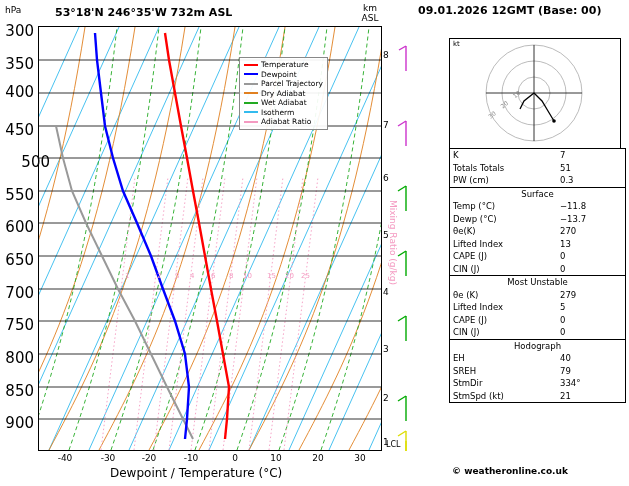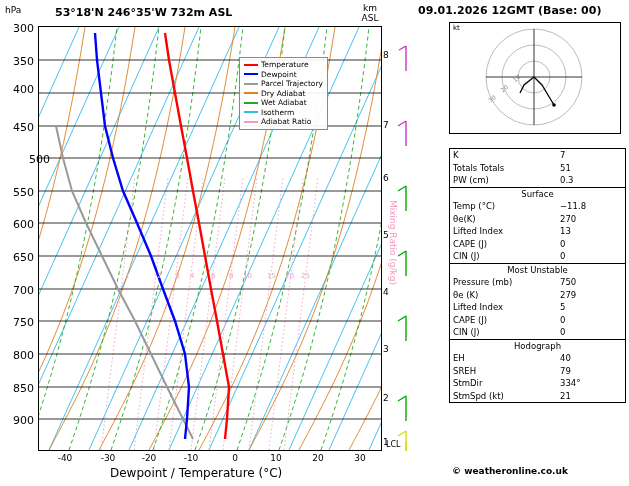--- a/index.html
+++ b/index.html
@@ -4,41 +4,41 @@
 <style>
   html,body{margin:0;padding:0;}
   body{width:629px;height:486px;background:#ffffff;font-family:"DejaVu Sans",sans-serif;overflow:hidden;position:relative;}
   .root{position:absolute;left:0;top:0;width:629px;height:450px;}
   .lbl{position:absolute;white-space:nowrap;}
 
   
   #skewt{position:absolute;left:0;top:0;width:400px;height:486px;}
   #plot{position:absolute;left:38px;top:26px;width:344px;height:425px;border:1px solid #000;box-sizing:border-box;overflow:hidden;background:#fff;}
   #plotsvg{position:absolute;left:0;top:0;}
-  .ylab{position:absolute;font-size:11px;color:#000;text-align:right;width:30px;}
+  .ylab{position:absolute;font-size:15px;color:#000;text-align:right;width:30px;}
   .xlab{position:absolute;font-size:9px;color:#000;text-align:center;width:30px;margin-left:21px;}
   #hpa{position:absolute;left:5px;top:5px;font-size:9px;}
   #title{position:absolute;left:55px;top:6px;font-size:11px;font-weight:bold;}
   #kmasl{position:absolute;left:358px;top:3px;font-size:9px;line-height:10px;text-align:center;width:24px;}
   #xtitle{position:absolute;left:110px;top:466px;font-size:12px;}
   #mixlbl{position:absolute;left:386px;top:200px;width:12px;font-size:9px;color:#f49ac1;
           writing-mode:vertical-rl;text-orientation:mixed;}
   
   #legend{position:absolute;left:200px;top:30px;background:rgba(255,255,255,.92);border:1px solid #888;
           padding:2px 4px;font-size:7.5px;line-height:9.5px;}
   #legend div{display:flex;align-items:center;gap:3px;}
   #legend i{display:inline-block;width:14px;height:0;border-top-width:2px;border-top-style:solid;}
 
   
   .kmtick{position:absolute;left:383px;font-size:9px;color:#000;}
 
   
   #rightcol{position:absolute;left:404px;top:0;width:225px;height:486px;}
   #datehdr{position:absolute;left:14px;top:4px;font-size:11px;font-weight:bold;}
-  #hodo{position:absolute;left:45px;top:22px;width:170px;height:110px;border:1px solid #000;background:#fff;}
+  #hodo{position:absolute;left:45px;top:38px;width:170px;height:110px;border:1px solid #000;background:#fff;}
   #hodo .kt{position:absolute;left:3px;top:1px;font-size:7px;}
   #tbl{position:absolute;left:45px;top:148px;width:175px;border:1px solid #000;background:#fff;
        font-size:8.5px;}
   #tbl table{border-collapse:collapse;width:100%;}
   #tbl td{padding:0 3px;height:12.5px;line-height:12.5px;font-size:8.5px;}
   #tbl td.v{text-align:left;width:62px;}
   .sec{border-top:1px solid #000;}
   .sechdr td{text-align:center;font-weight:normal;}
   #credit{position:absolute;left:48px;top:466px;font-size:9px;font-weight:bold;}
 </style>
@@ -277,42 +277,42 @@
             </tr>
 
         <tr class="sechdr">
               <td class="sec" colspan="2">Surface</td>
             </tr>
         <tr>
               <td>Temp (°C)</td>
               <td class="v">−11.8</td>
             </tr>
         <tr>
+              <td>Dewp (°C)</td>
+              <td class="v">−13.7</td>
+            </tr>
+        <tr>
               <td>θe(K)</td>
               <td class="v">270</td>
             </tr>
         <tr>
               <td>Lifted Index</td>
               <td class="v">13</td>
             </tr>
         <tr>
               <td>CAPE (J)</td>
               <td class="v">0</td>
             </tr>
         <tr>
               <td>CIN (J)</td>
               <td class="v">0</td>
             </tr>
 
         <tr class="sechdr">
               <td class="sec" colspan="2">Most Unstable</td>
-            </tr>
-        <tr>
-              <td>Pressure (mb)</td>
-              <td class="v">750</td>
             </tr>
         <tr>
               <td>θe (K)</td>
               <td class="v">279</td>
             </tr>
         <tr>
               <td>Lifted Index</td>
               <td class="v">5</td>
             </tr>
         <tr>

